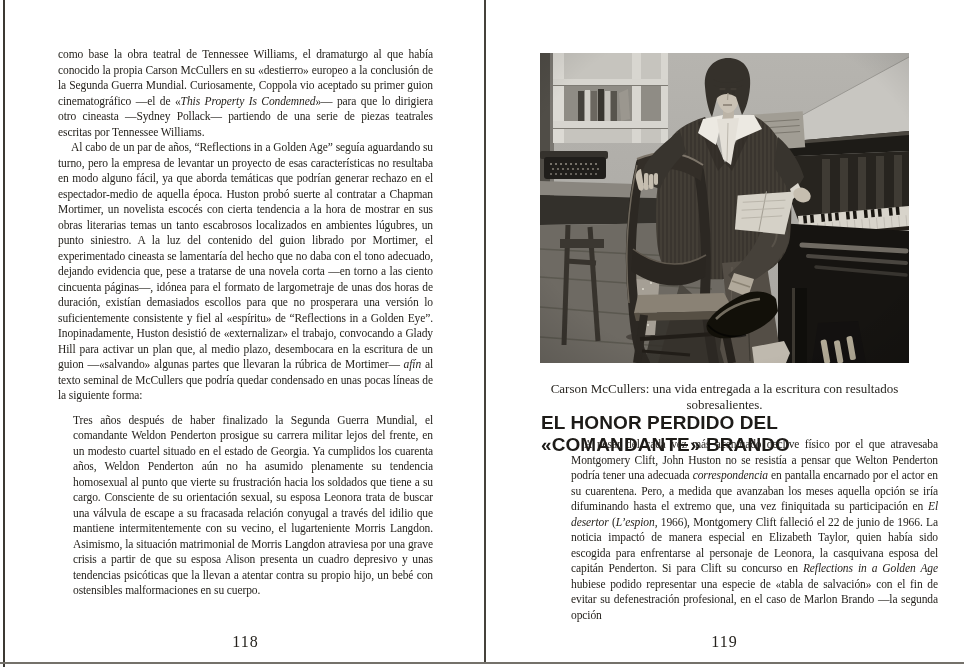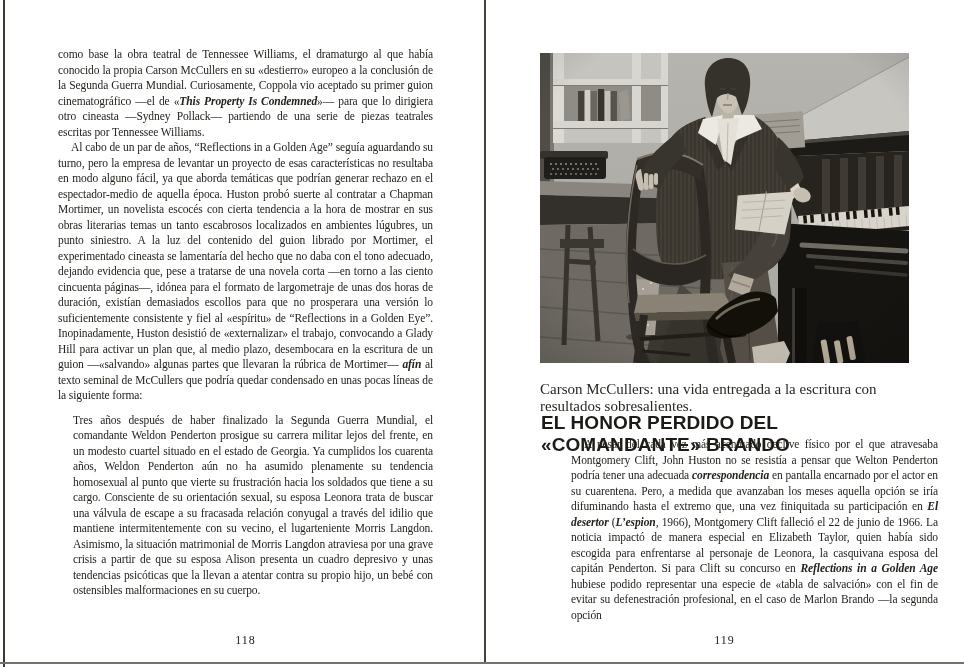--- a/index.html
+++ b/index.html
@@ -11,36 +11,36 @@
   .rule{position:absolute;background:#3c3933;}
   .rule.edge-left{left:3px;top:0;width:2px;height:667px;}
   .rule.gutter{left:484px;top:0;width:1.5px;height:663px;background:#45423b;}
   .rule.bottom{left:0;top:662px;width:964px;height:2px;background:#74716a;}
 
   .col{position:absolute;text-align:justify;font-size:11.5px;line-height:15.5px;
        letter-spacing:-0.1px;}
   .col p, .col blockquote{margin:0;padding:0;}
   .col p.indent{text-indent:13px;}
   .quote{margin:9px 0 0 15px !important;}
-  .it{font-style:italic;font-weight:bold;}
+  .it{font-style:italic;}
 
   .col-left{left:58px;top:47px;width:375px;}
   .col-right{left:541px;top:437px;width:367px;margin-left:30px;}
 
-  .pagenum{position:absolute;top:633px;text-align:center;font-size:12px;
+  .pagenum{position:absolute;top:633px;text-align:center;font-size:16px;
            letter-spacing:1px;color:#26231e;}
   .pagenum.left{left:58px;width:375px;}
   .pagenum.right{left:541px;width:367px;text-align:center;}
 
   .photo{position:absolute;left:540px;top:53px;width:369px;height:310px;
          background:#aeaca7;}
   .photo svg{display:block;width:100%;height:100%;}
 
-  .caption{position:absolute;left:540px;top:381px;width:369px;
-           font-size:15px;color:#2a2722;letter-spacing:0;}
+  .caption{position:absolute;left:540px;top:381px;width:369px;text-align:center;
+           font-size:13px;color:#2a2722;letter-spacing:0;}
 
   .heading{position:absolute;left:541px;top:412px;width:367px;margin:0;
            font-family:"Liberation Sans","DejaVu Sans",sans-serif;
            font-size:19px;font-weight:700;letter-spacing:0.1px;color:#1d1b18;}
 </style>
 </head>
 <body>
 
 <div class="rule edge-left"></div>
 <div class="rule gutter"></div>

